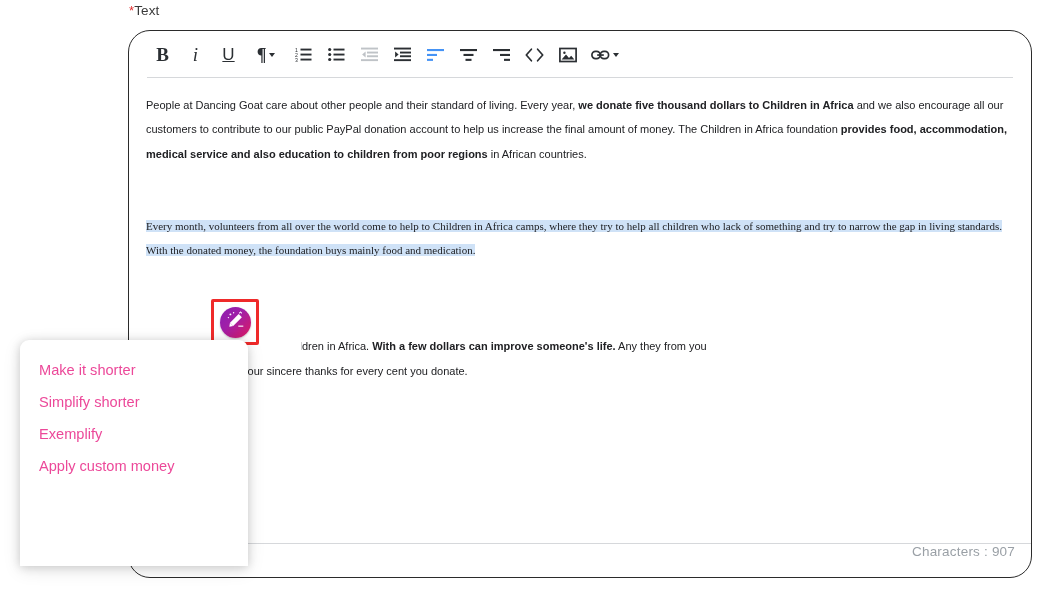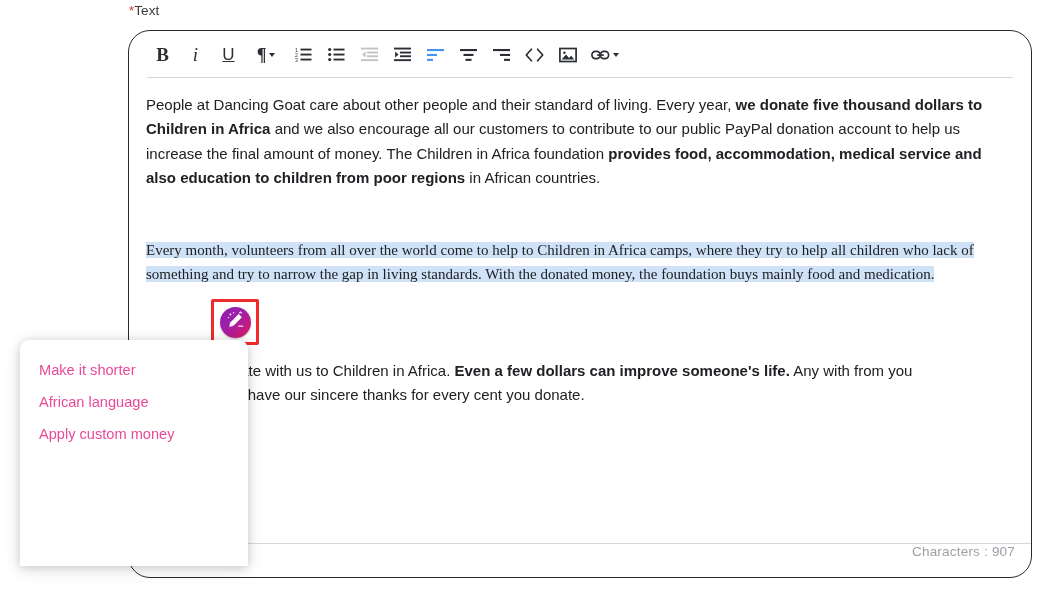--- a/index.html
+++ b/index.html
@@ -71,21 +71,21 @@
   .glyph-b { font-family: "Liberation Serif", serif; font-size: 19px; font-weight: 700; line-height: 1; }
   .glyph-i { font-family: "Liberation Serif", serif; font-size: 19px; font-style: italic; line-height: 1; }
   .glyph-u { font-size: 17px; text-decoration: underline; line-height: 1; font-family: "Liberation Sans", sans-serif; }
   .glyph-p { font-family: "Liberation Serif", serif; font-size: 18px; font-weight: 700; line-height: 1; }
 
   
   .content {
     position: relative;
     height: 466px;
     padding: 15px 20px 6px 17px;
-    font-size: 15px;
+    font-size: 11px;
     line-height: 24.3px;
     color: #202124;
   }
   .content p { margin: 0 0 0 0; }
   .content p.spacer { height: 24px; }
   .content b { font-weight: 700; }
   .hl { background: #cfe2f7; font-family: Liberation Serif, serif; }
 
   
   .footer {
@@ -302,21 +302,21 @@
 
       <p>
         <span class="hl">Every month, volunteers from all over the world come to help to Children in Africa camps, where they try to help all children who lack of something and try to narrow the gap in living standards. With the donated money, the foundation buys mainly food and medication.</span>
       </p>
 
       <p class="spacer"></p>
       <p class="spacer"></p>
       <p class="spacer"></p>
 
       <p>
-        <span>world and donate with us to Children in Africa. </span><b>Even a few dollars can improve someone's life.</b><span> Any with from you</span>
+        <span>world and donate with us to Children in Africa. </span><b>With a few dollars can improve someone's life.</b><span> Any they from you</span>
       </p>
       <p>
         <span>ciated and you have our sincere thanks for every cent you donate.</span>
       </p>
 
     </div>
 
     <div class="footer">
       <span class="char-count">Characters : 907</span>
     </div>
@@ -339,20 +339,23 @@
         </svg>
       </span>
     </div>
   </div>
 
   <div class="menu">
     <div class="menu-item">
       <span>Make it shorter</span>
     </div>
     <div class="menu-item">
-      <span>African language</span>
+      <span>Simplify shorter</span>
+    </div>
+    <div class="menu-item">
+      <span>Exemplify</span>
     </div>
     <div class="menu-item">
       <span>Apply custom money</span>
     </div>
   </div>
 
 </div>
 
 </body></html>

